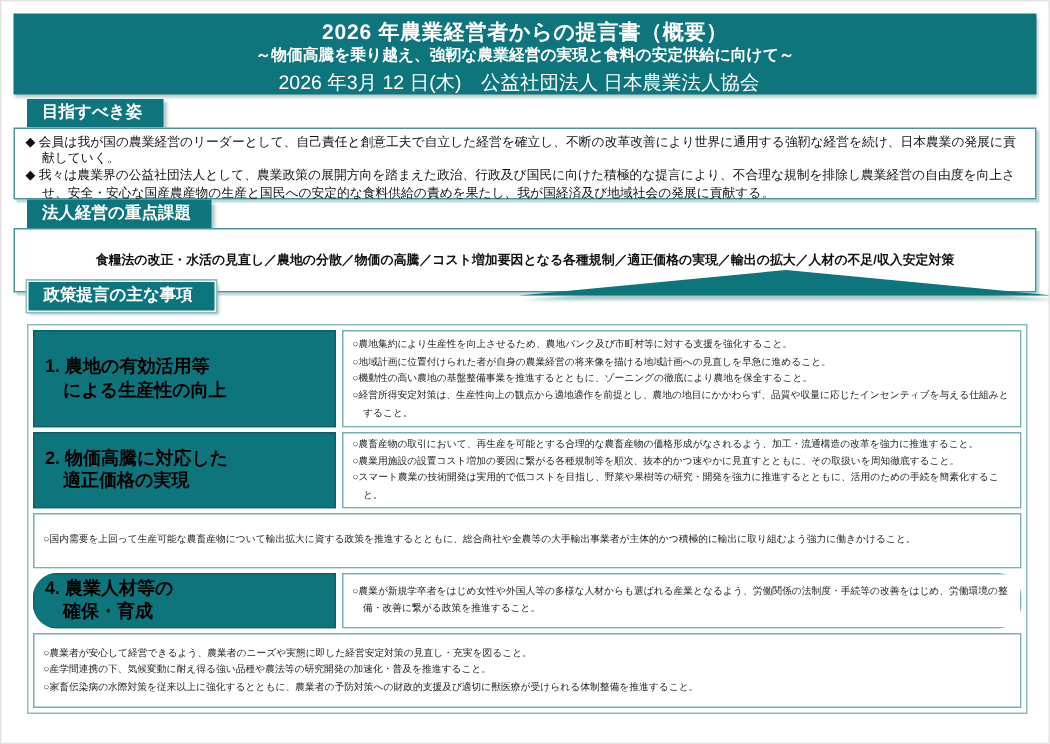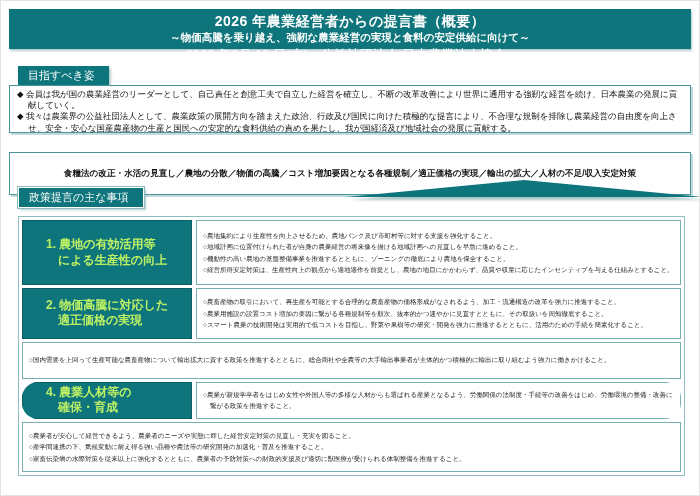--- a/index.html
+++ b/index.html
@@ -12,37 +12,37 @@
     position: relative;
     width: 700px; height: 496px;
     background: #ffffff;
     border: 1px solid #e3e3e3;
     overflow: hidden;
     color: #1c1c1c;
   }
 
   
   .header-band {
-    position: absolute; top: 8px; left: 8px; right: 8px; height: 40px;
+    position: absolute; top: 8px; left: 8px; right: 8px; height: 54px;
     background: #0e757c;
     color: #ffffff;
     text-align: center;
     padding-top: 4px;
     box-shadow: 1px 2px 2px rgba(90,140,142,0.45);
   }
   .header-title { font-size: 14px; font-weight: bold; letter-spacing: 0.5px; line-height: 1.25; }
   .header-subtitle { font-size: 10.5px; font-weight: bold; line-height: 1.3; }
   .header-dateline { font-size: 13px; text-align: center; padding-right: 8px; margin-top: 2px; }
 
   
   .sec-label {
     position: absolute;
     background: #0e757c;
     color: #ffffff;
-    font-weight: normal;
+    font-weight: bold;
     font-size: 11px;
     padding: 3px 14px 3px 10px;
     line-height: 1.2;
     box-shadow: 2px 2px 2px rgba(120,160,162,0.55);
     white-space: nowrap;
   }
   .vision-label { top: 65px; left: 17px; }
   .issues-label { top: 132px; left: 17px; }
   .policy-label { top: 186px; left: 17px; border: 1px solid #ffffff; outline: 1px solid #8fbcbf; }
 
@@ -82,28 +82,28 @@
     display: flex; flex-direction: column; gap: 3px;
     background: #ffffff;
   }
   .policy-row { display: flex; gap: 4px; overflow: hidden; }
   .policy-row.r1 { flex: 4.4; }
   .policy-row.r2 { flex: 3.4; }
   .policy-row.r3 { flex: 2.5; }
   .policy-row.r4 { flex: 2.5; border-radius: 16px; }
   .policy-row.r5 { flex: 3.4; }
   .policy-title-cell {
-    width: 170px; flex: none;
+    width: 202px; flex: none;
     background: #0e757c;
-    color: #bef264;
+    color: #000000;
     font-weight: bold;
     font-size: 12px;
     line-height: 1.3;
     display: flex; align-items: center;
-    padding-left: 23px;
+    padding-left: 7px;
     white-space: pre-line;
     border: 1px solid #0a5f65;
   }
   .policy-body-cell {
     flex: 1;
     border: 1px solid #79afb3;
     box-shadow: 1px 1px 0 #d4e6e7;
     background: #ffffff;
     display: flex; flex-direction: column; justify-content: center;
     padding: 2px 6px;
@@ -124,20 +124,21 @@
     <div class="header-subtitle">～物価高騰を乗り越え、強靭な農業経営の実現と食料の安定供給に向けて～</div>
     <div class="header-dateline">2026 年3月 12 日(木)　公益社団法人 日本農業法人協会</div>
   </div>
 
   <div class="sec-label vision-label">目指すべき姿</div>
   <div class="content-box vision-box">
     <div class="vision-bullet">◆ 会員は我が国の農業経営のリーダーとして、自己責任と創意工夫で自立した経営を確立し、不断の改革改善により世界に通用する強靭な経営を続け、日本農業の発展に貢献していく。</div>
     <div class="vision-bullet">◆ 我々は農業界の公益社団法人として、農業政策の展開方向を踏まえた政治、行政及び国民に向けた積極的な提言により、不合理な規制を排除し農業経営の自由度を向上させ、安全・安心な国産農産物の生産と国民への安定的な食料供給の責めを果たし、我が国経済及び地域社会の発展に貢献する。</div>
   </div>
 
+  <div class="sec-label issues-label">法人経営の重点課題</div>
   <div class="content-box issues-box">
     <div class="issues-text">食糧法の改正・水活の見直し／農地の分散／物価の高騰／コスト増加要因となる各種規制／適正価格の実現／輸出の拡大／人材の不足/収入安定対策</div>
   </div>
 
   <div class="flow-triangle"></div>
 
   <div class="sec-label policy-label">政策提言の主な事項</div>
 
   <div class="policy-table">
 

